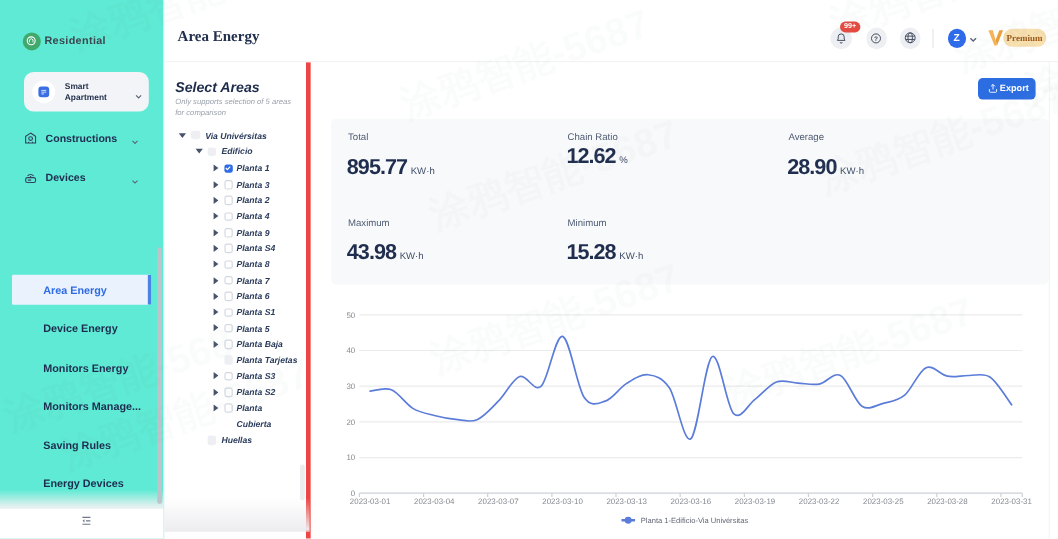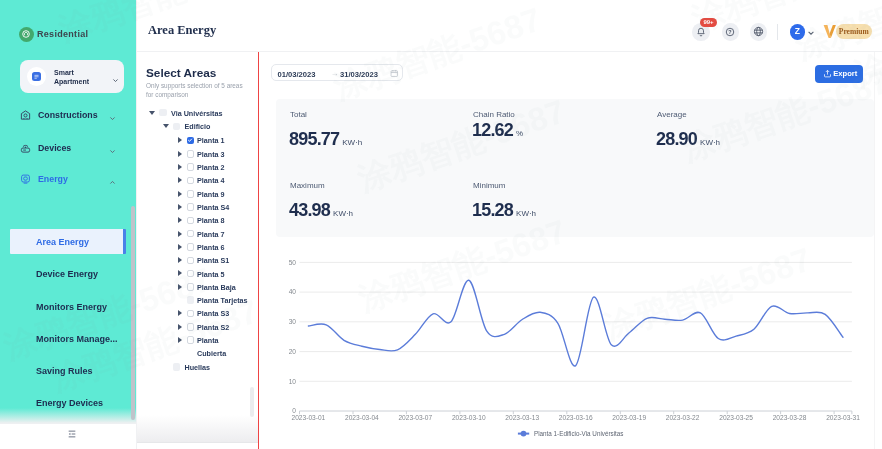--- a/index.html
+++ b/index.html
@@ -29,21 +29,21 @@
 
 #header { position:absolute; left:137px; top:0; width:745px; height:52px; background:#fff; border-bottom:1px solid #f0f1f3; }
 #title { position:absolute; left:11px; top:23px; font-family:"Liberation Serif", serif; font-size:12.5px; font-weight:700; color:#22304e; }
 .hico { position:absolute; top:23px; width:17.5px; height:17.5px; border-radius:50%; background:#edeff3; }
 #badge99 { position:absolute; left:563px; top:17.5px; width:17px; height:9px; border-radius:4.5px; background:#e5493f; color:#fff; font-size:6px; font-weight:700; text-align:center; line-height:9.5px; }
 #hsep { position:absolute; left:640px; top:24px; width:1px; height:16px; background:#e4e7eb; }
 #avatar { position:absolute; left:652.5px; top:24px; width:15.5px; height:15.5px; border-radius:50%; background:#2e6beb; color:#fff; font-size:8.5px; font-weight:700; text-align:center; line-height:15.5px; }
 #premium { position:absolute; left:699px; top:23.5px; width:35.5px; height:15px; border-radius:7.5px; background:#f7dfae; color:#9c5a1b; font-family:"Liberation Serif", serif; font-size:7.5px; font-weight:700; text-align:center; line-height:15px; }
 
 
-#treepanel { position:absolute; left:137px; top:52px; width:121.5px; height:397px; background:#fff; border-right:1px solid #ef4444; }
+#treepanel { position:absolute; left:137px; top:52px; width:121.5px; height:397px; background:#fff; border-right:4px solid #ef4444;font-style:italic; }
 #tp-title { position:absolute; left:9px; top:13.5px; font-size:11.8px; font-weight:700; color:#1d2b4a; }
 #tp-sub { position:absolute; left:9px; top:29px; font-size:6.4px; color:#9aa1ac; line-height:9px; }
 .trow { position:absolute; height:13.4px; }
 .tr-label { position:absolute; top:50%; transform:translateY(-50%); font-size:7.2px; font-weight:700; color:#2a3b5c; white-space:nowrap; }
 .arr-d { position:absolute; top:50%; margin-top:-2px; width:0; height:0; border-left:3.2px solid transparent; border-right:3.2px solid transparent; border-top:4px solid #46536b; }
 .arr-r { position:absolute; top:50%; margin-top:-3.2px; width:0; height:0; border-top:3.2px solid transparent; border-bottom:3.2px solid transparent; border-left:4px solid #46536b; }
 .cb { position:absolute; top:50%; margin-top:-3.75px; width:7.5px; height:7.5px; border-radius:2px; }
 .cb-off { background:#fff; border:1px solid #d4d9e0; }
 .cb-dis { background:#edeff3; }
 .cb-on { background:#2e6be5; }
@@ -105,31 +105,20 @@
           <rect x="3" y="12" width="18" height="9" rx="3.5"></rect>
           <path d="M7 16.5 h6"></path>
           <path d="M6.5 9 a7 7 0 0 1 11 0"></path>
           <path d="M12 9 v3"></path>
         </svg>
       <div class="nav-txt">Devices</div>
       <svg class="chev" viewBox="0 0 10 10">
           <path d="M2 3.5 L5 6.5 L8 3.5" fill="none" stroke="#5a6474" stroke-width="1.3"></path>
         </svg>
     </div>
-    <div class="nav-item" style="top:168.2px">
-      <svg class="nav-ico" viewBox="0 0 24 24" fill="none" stroke="#2e6be5" stroke-width="2">
-          <rect x="3.5" y="3.5" width="17" height="15" rx="3.5"></rect>
-          <rect x="8" y="7.5" width="8" height="7" rx="3"></rect>
-          <path d="M8 21 h8"></path>
-        </svg>
-      <div class="nav-txt" style="color:#2e6be5">Energy</div>
-      <svg class="chev" viewBox="0 0 10 10">
-          <path d="M2 6.5 L5 3.5 L8 6.5" fill="none" stroke="#5a6474" stroke-width="1.3"></path>
-        </svg>
-    </div>
 
     <div class="sub-item sub-sel" style="top:229.1px; height:25.4px;">
         <div class="sub-txt">Area Energy</div>
       </div>
     <div class="sub-item" style="top:261.5px">
         <div class="sub-txt">Device Energy</div>
       </div>
     <div class="sub-item" style="top:294px">
         <div class="sub-txt">Monitors Energy</div>
       </div>
@@ -291,29 +280,20 @@
           <div class="cb cb-dis" style="left:35.5px"></div>
           <div class="tr-label" style="left:47.5px">Huellas</div>
         </div>
     </div>
     <div id="tp-fade"></div>
     <div id="tp-vscroll"></div>
     <div id="tp-line"></div>
   </div>
 
   <div id="main">
-    <div id="datebox">
-      <span class="d1">01/03/2023</span>
-        <span class="darr">→</span>
-        <span class="d2">31/03/2023</span>
-      <svg style="position:absolute;left:118px;top:3.8px;width:8.5px;height:8.5px" viewBox="0 0 24 24" fill="none" stroke="#b8bec7" stroke-width="2">
-          <rect x="3" y="5" width="18" height="16" rx="2"></rect>
-          <path d="M8 3 v4 M16 3 v4 M3 10 h18"></path>
-        </svg>
-    </div>
     <div id="export">
       <svg style="position:absolute;left:8px;top:4.6px;width:9px;height:9px" viewBox="0 0 24 24" fill="none" stroke="#fff" stroke-width="2">
           <path d="M4 14 v5 a2 2 0 0 0 2 2 h12 a2 2 0 0 0 2-2 v-5"></path>
           <path d="M12 15 V4 M7.5 8 L12 3.5 L16.5 8"></path>
         </svg>
       <span style="margin-left:13px">Export</span>
     </div>
 
     <div id="stats">
       <div class="st-lab" style="left:14px; top:10.5px;">Total</div>

